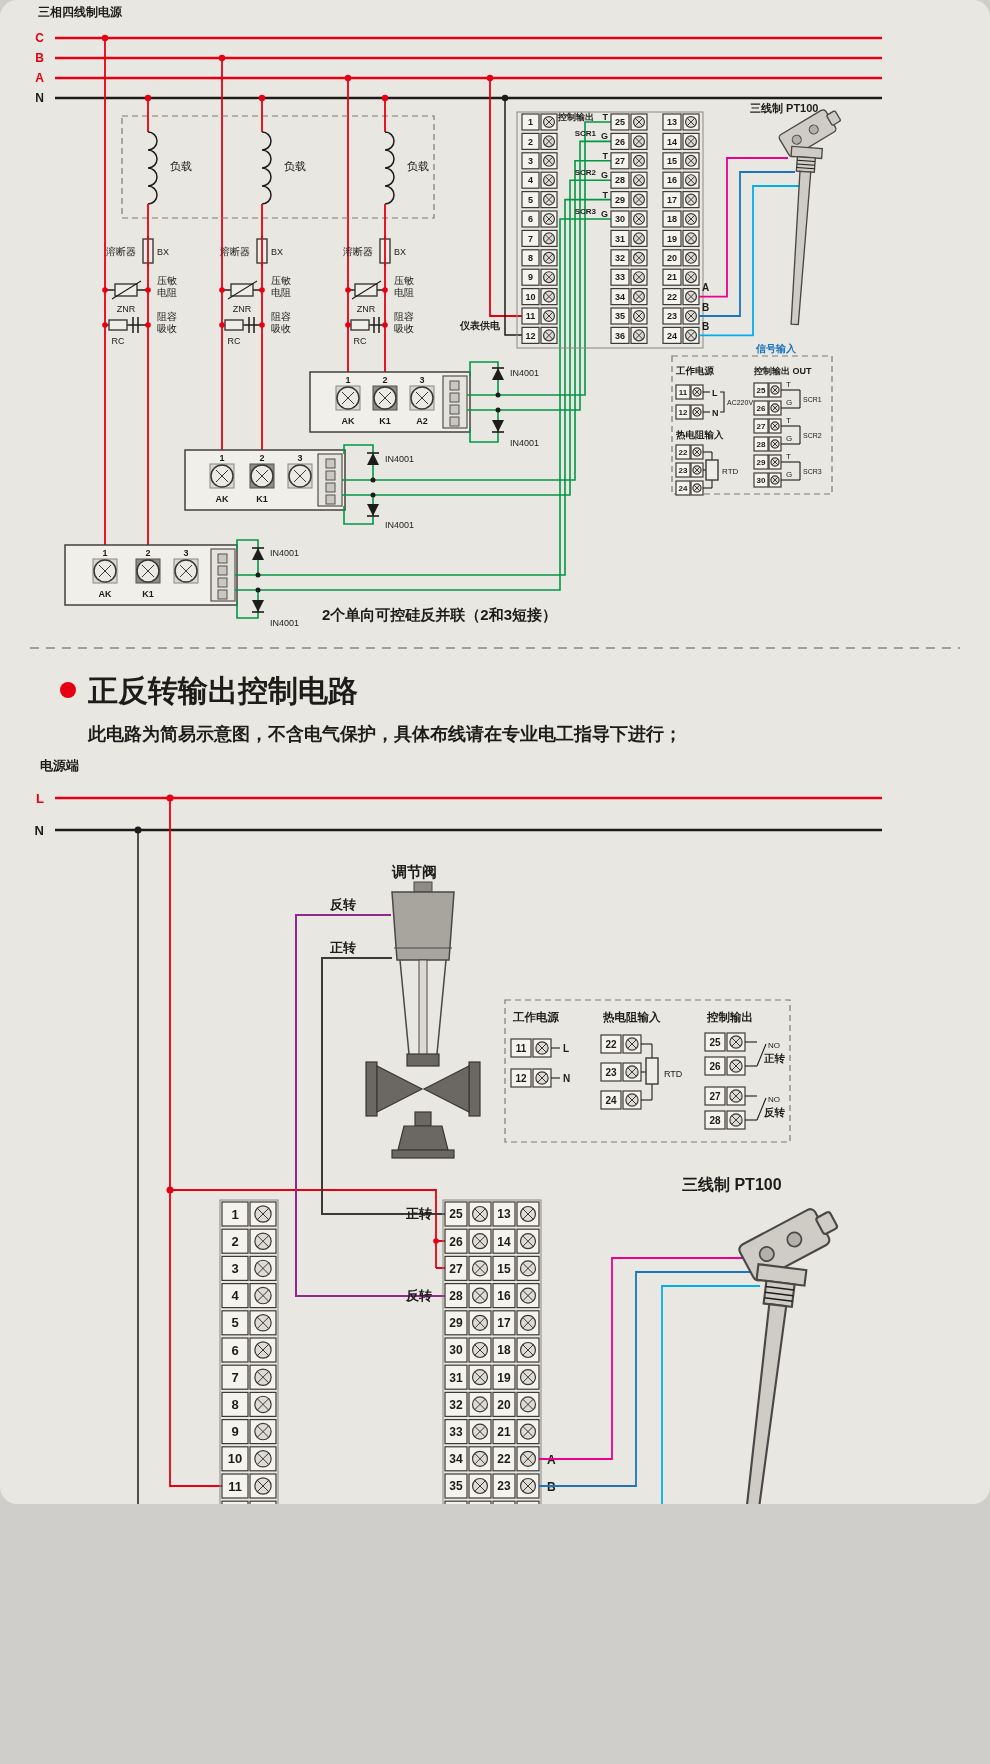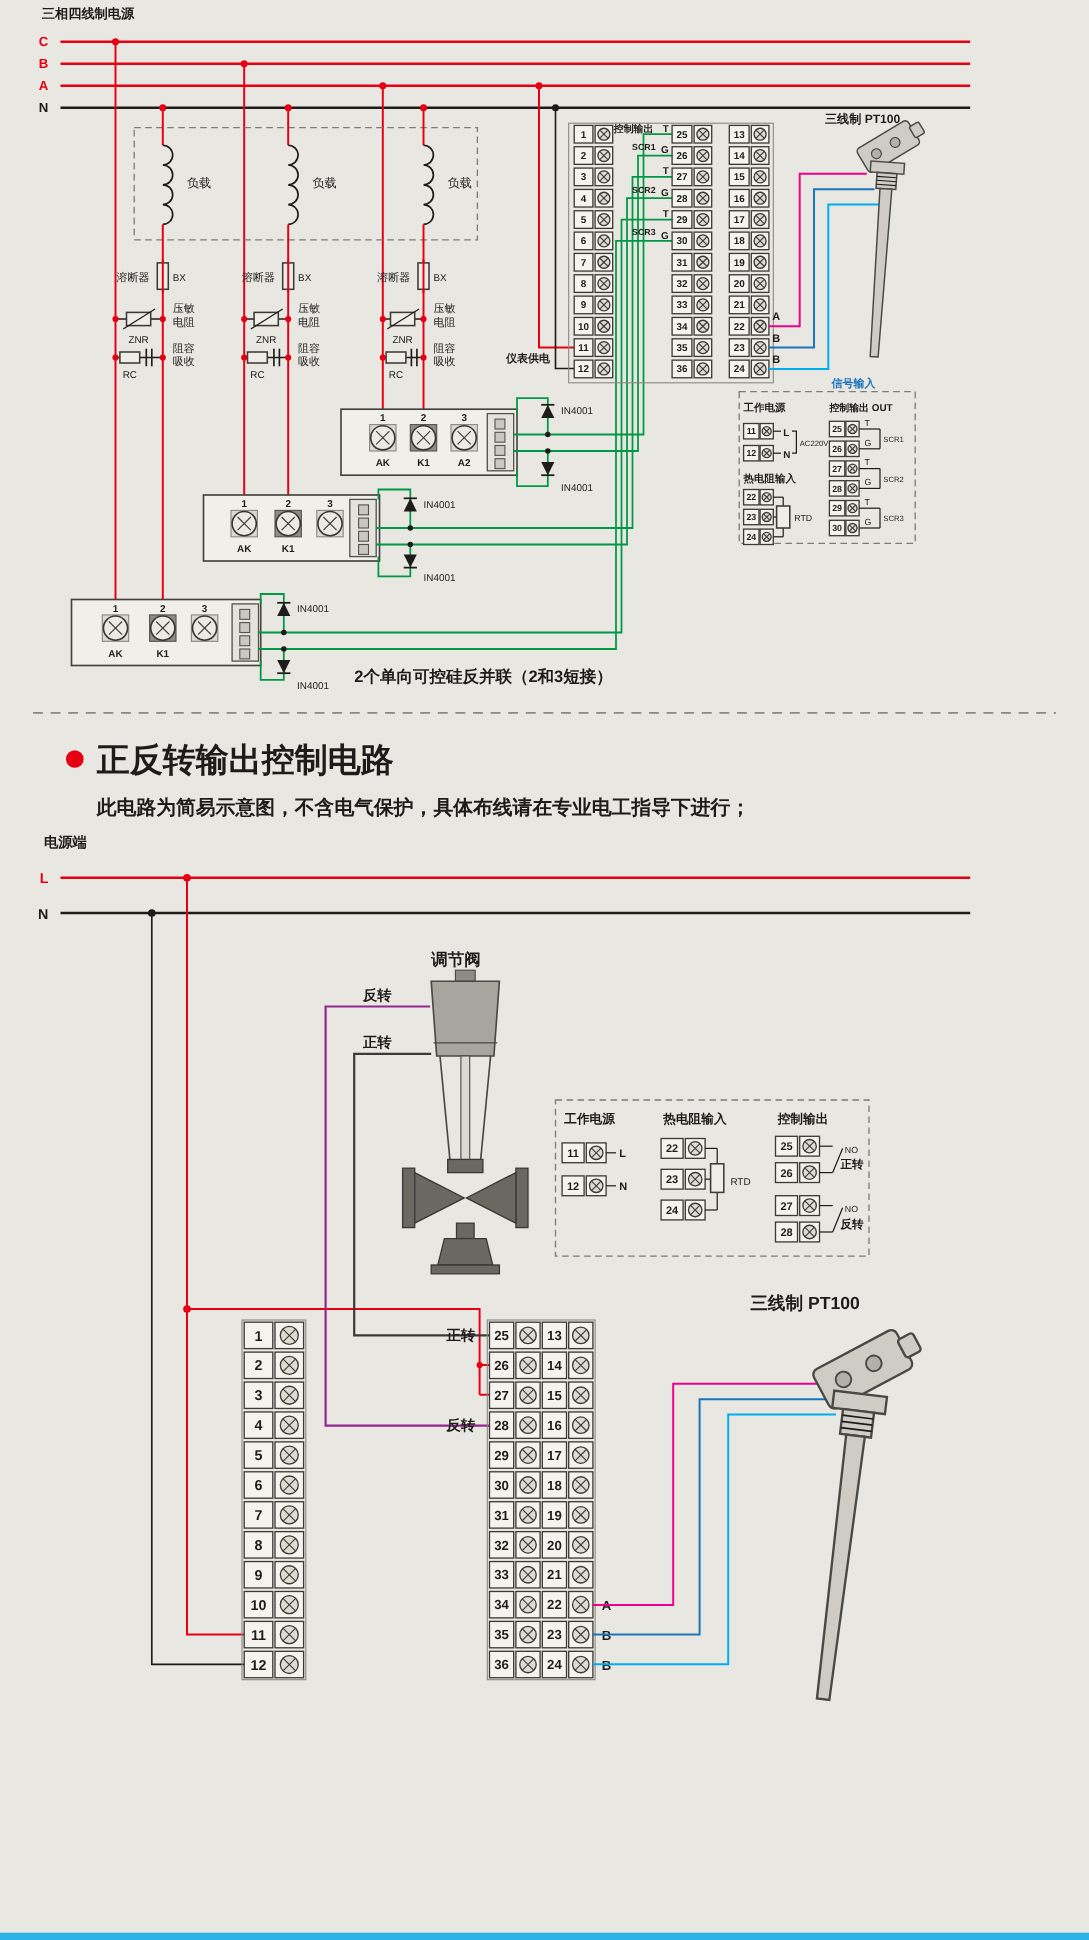--- a/index.html
+++ b/index.html
@@ -1,17 +1,17 @@
 <!DOCTYPE html>
 <html style="--c-bg: #e9e7e2; --c-ink: #1d1c1a; --c-red: #e60012; --c-green: #009845; --c-magenta: #ec008c; --c-blue: #1b75bc; --c-cyan: #00aeef; --c-purple: #92278f; --c-dark: #3c3a37; --c-bar: #2bb3e6;"><head>
 <meta charset="utf-8">
 <style>
   html,body{margin:0;padding:0;}
   body{background:#cfcecb;font-family:"Liberation Sans","DejaVu Sans",sans-serif;}
-  .stage{width:990px;height:1764px;position:relative;background:var(--c-bg);margin:0 auto;overflow:hidden;}
+  .stage{width:990px;height:1504px;position:relative;background:var(--c-bg);margin:0 auto;overflow:hidden;border-radius:17px;}
   svg{display:block;}
   text{font-family:"Liberation Sans","DejaVu Sans",sans-serif;fill:var(--c-ink);}
   .b{font-weight:bold}
   .mid{text-anchor:middle}
   .end{text-anchor:end}
   .red{fill:var(--c-red)}
   .blue{fill:var(--c-blue)}
   
   .wr{stroke:var(--c-red);fill:none;stroke-width:1.8}
   .wk{stroke:var(--c-ink);fill:none;stroke-width:1.5}

